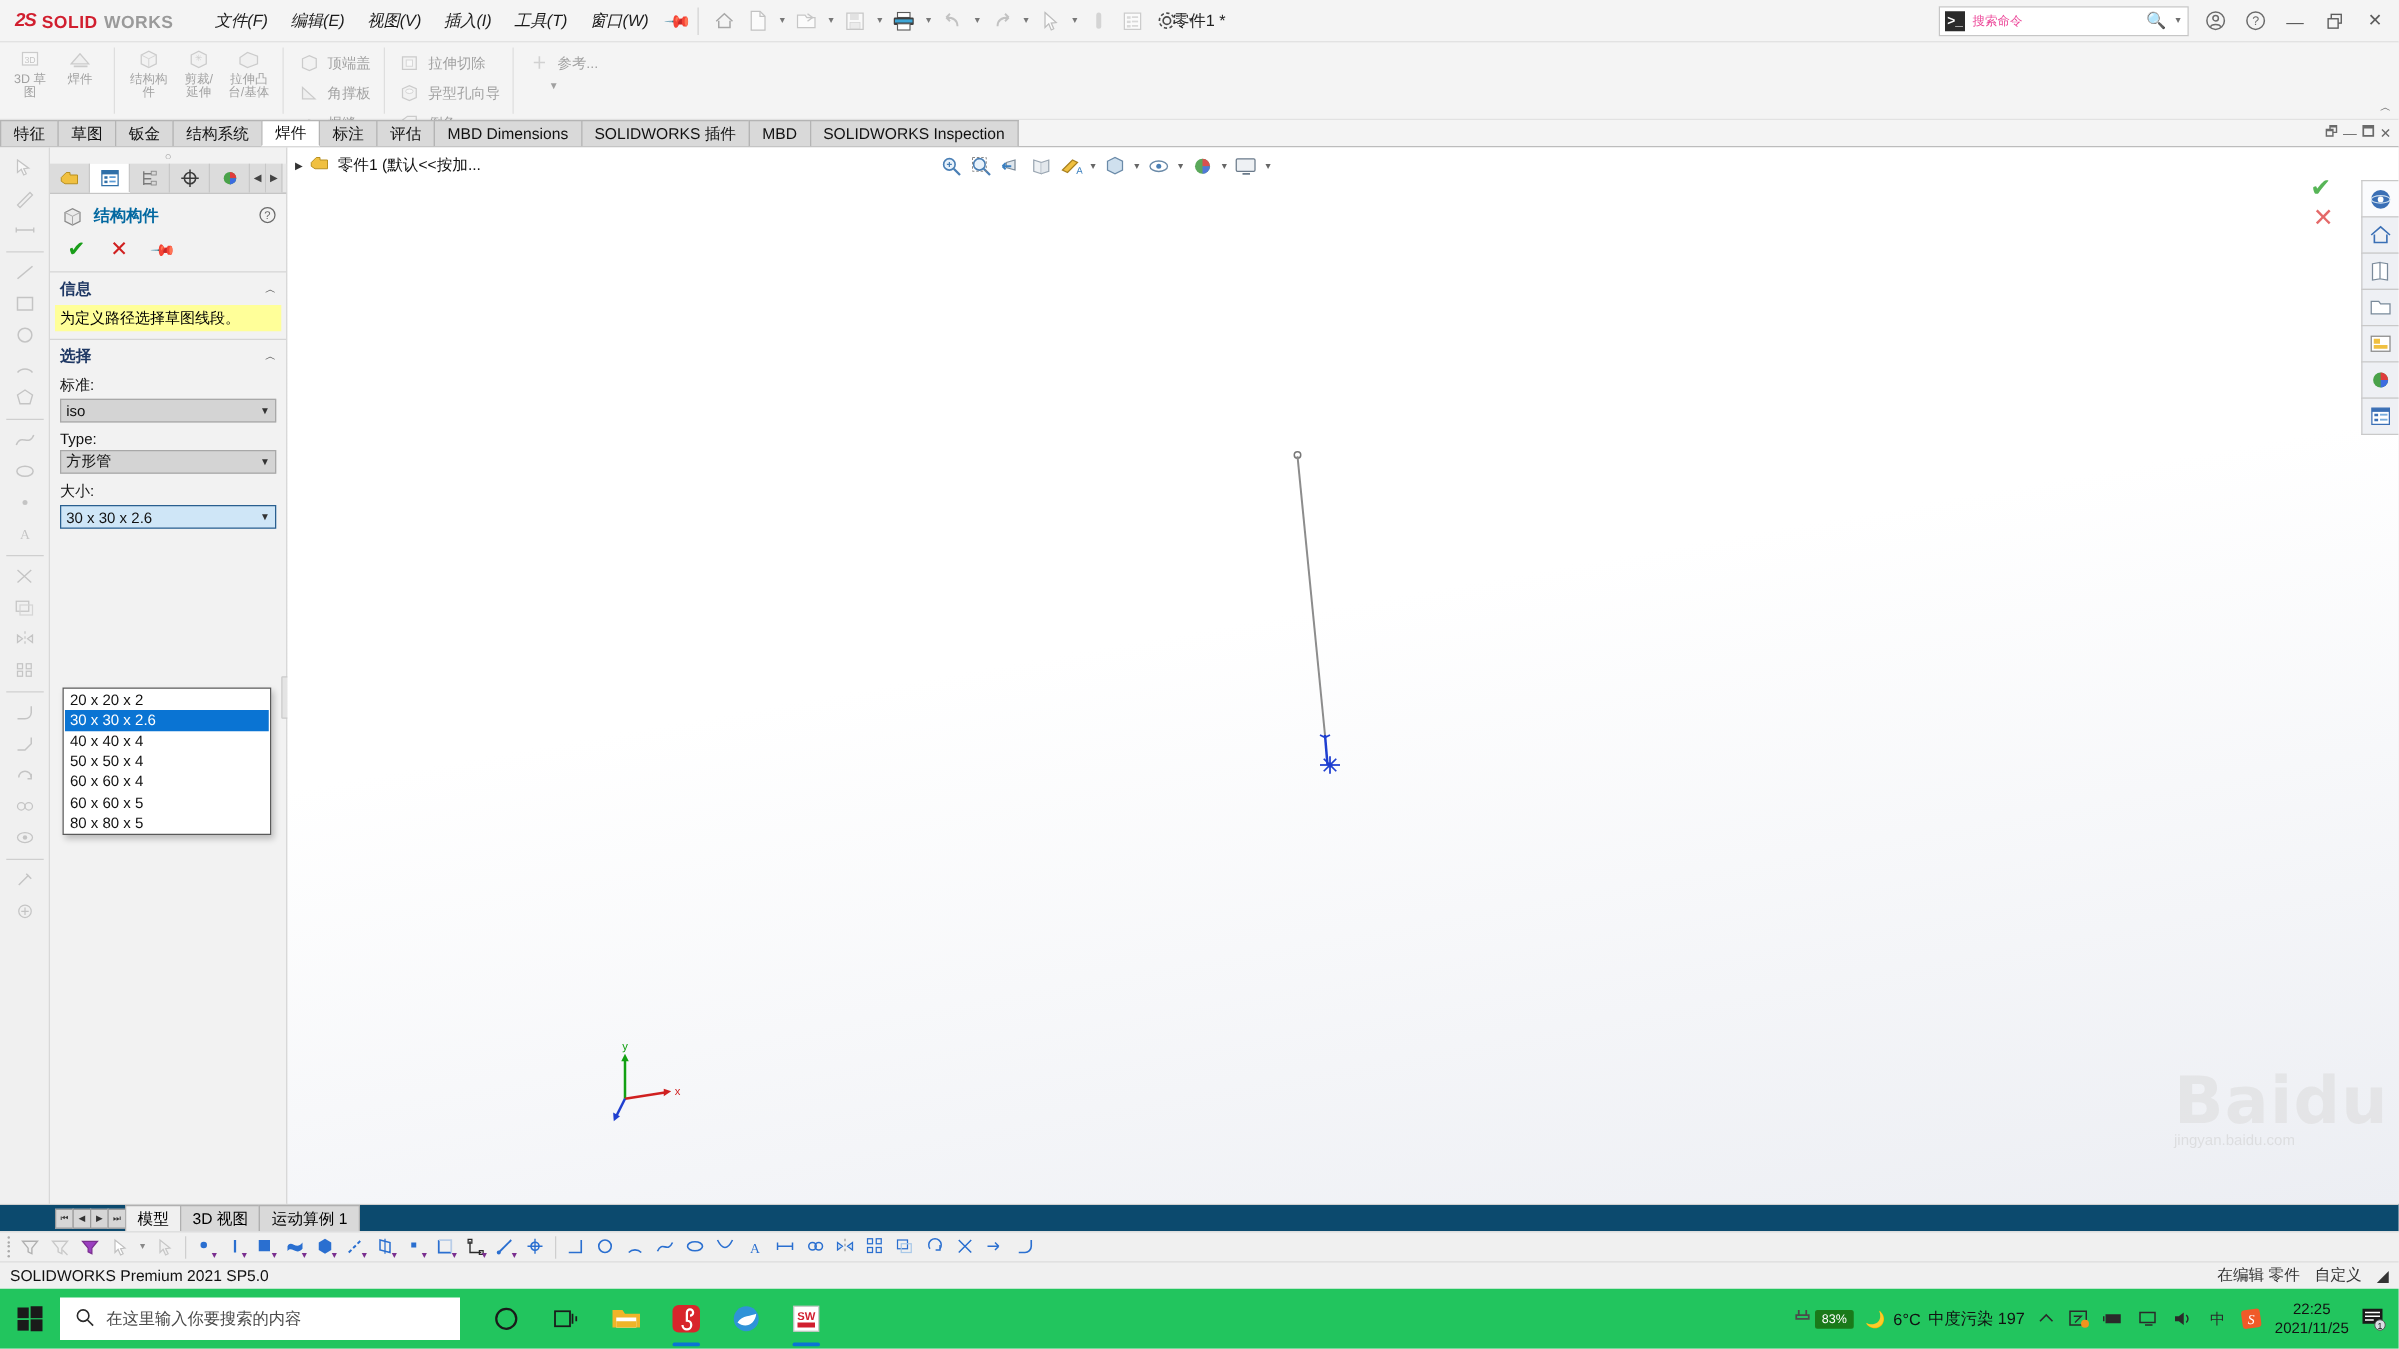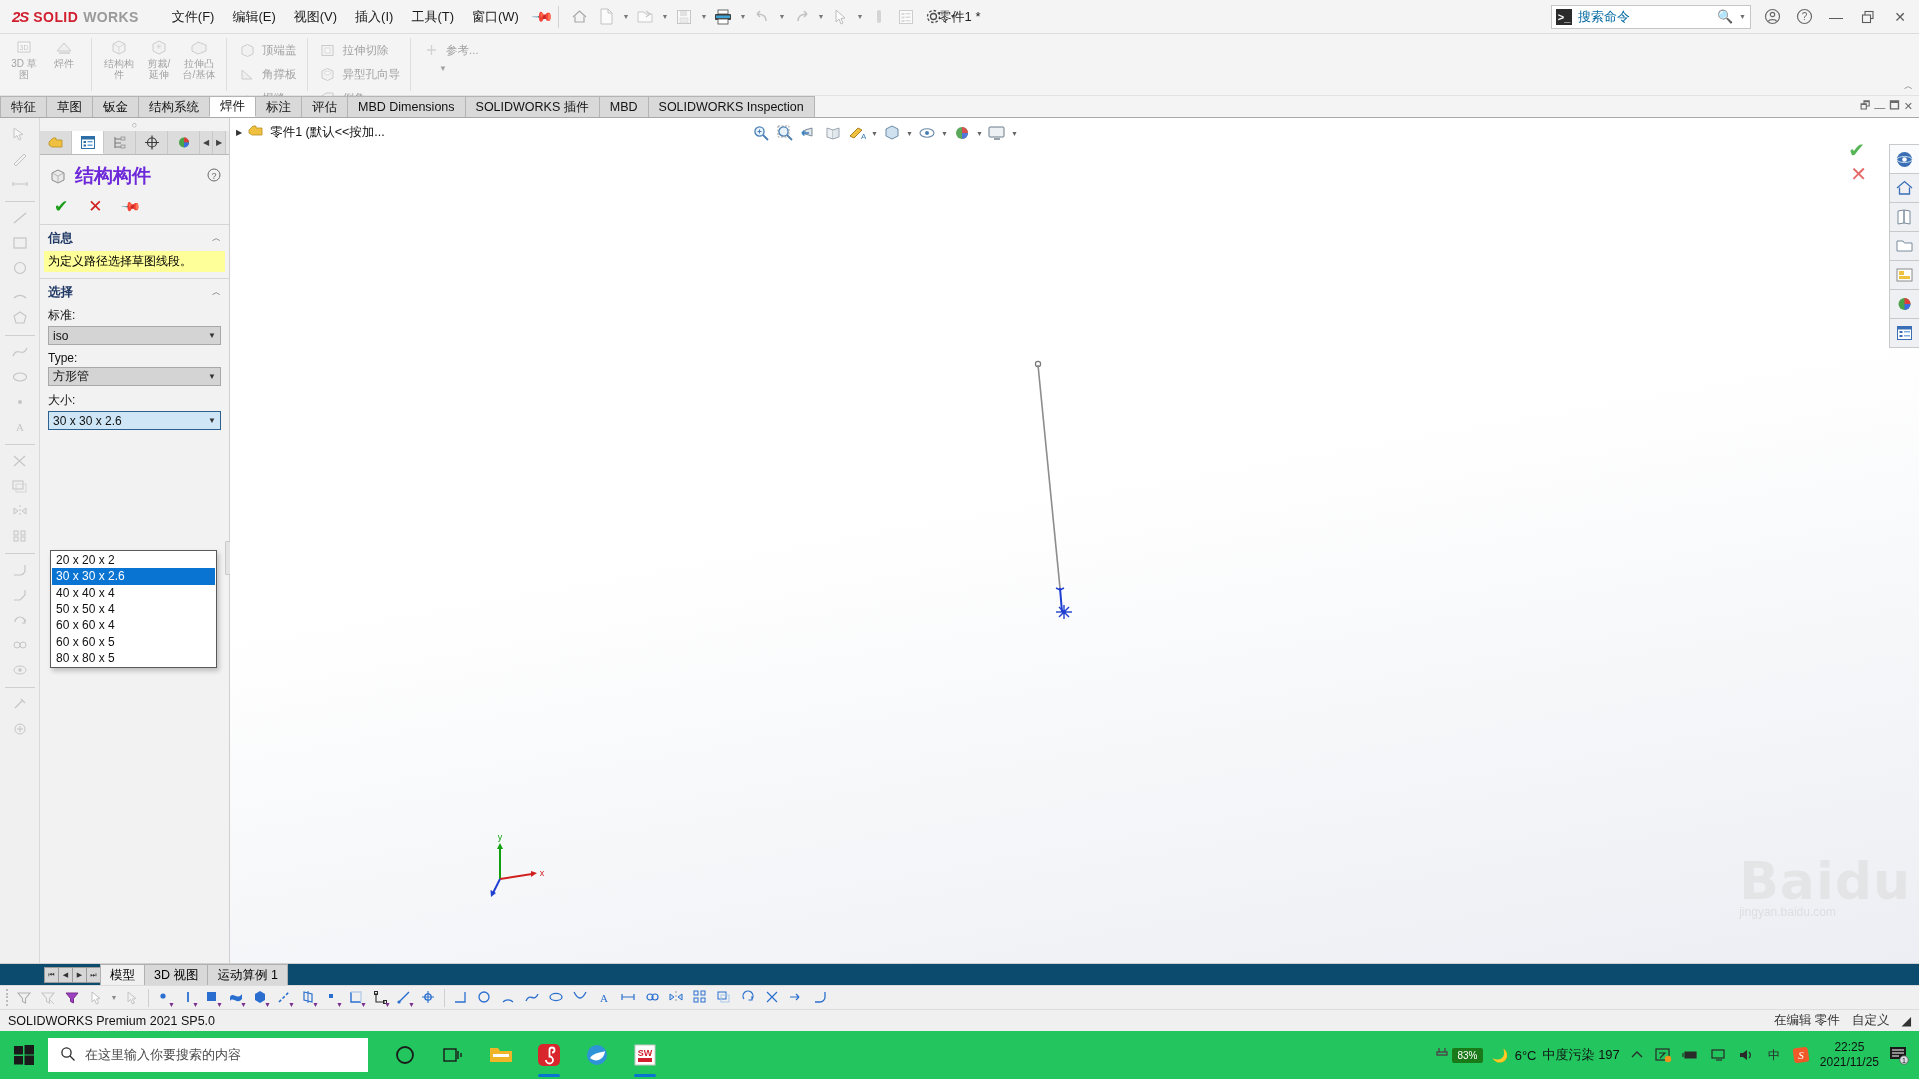--- a/index.html
+++ b/index.html
@@ -15,37 +15,37 @@
   
   .titlebar {
     height:34px; background:#f4f4f4; border-bottom:1px solid #dcdcdc;
     display:flex; align-items:center; flex:0 0 34px; position:relative;
   }
   .sw-logo { display:flex; align-items:center; padding:0 10px 0 12px; gap:5px; }
   .sw-logo .ds { color:#d11f2f; font-weight:bold; font-size:15px; font-style:italic; letter-spacing:-1px;}
   .sw-logo .solid { color:#d11f2f; font-weight:bold; font-size:14px; letter-spacing:.4px;}
   .sw-logo .works { color:#9a9a9a; font-weight:bold; font-size:14px; letter-spacing:.4px;}
   .menubar { display:flex; align-items:center; gap:0; margin-left:14px; }
-  .menubar .mi { padding:4px 9px; font-size:13px; color:#1a1a1a; cursor:default; white-space:nowrap;}
+  .menubar .mi { padding:4px 9px; font-size:13px; color:#1a1a1a; cursor:default; white-space:nowrap;font-style:italic;}
   .pin-icon { margin-left:6px; color:#8a8a8a; font-size:14px; transform:rotate(45deg); }
   .tb-sep { width:1px; height:22px; background:#d2d2d2; margin:0 7px; }
   .qtoolbar { display:flex; align-items:center; gap:1px; }
   .qi { width:26px; height:26px; display:flex; align-items:center; justify-content:center; opacity:.72; }
   .qi.active { opacity:1; }
   .caret { width:11px; height:26px; display:flex; align-items:center; justify-content:center;
            font-size:7px; color:#777; }
   .doc-title { position:absolute; left:50%; transform:translateX(-50%); font-size:13px; color:#222; }
   .tb-right { margin-left:auto; display:flex; align-items:center; gap:2px; padding-right:4px; }
   .searchbox {
     width:200px; height:24px; border:1px solid #c6c6c6; background:#fff;
     display:flex; align-items:center; gap:6px; padding:0 4px; margin-right:4px;
   }
   .searchbox .sicon { width:16px;height:16px;background:#2b2b2b;color:#fff;font-size:11px;
     display:flex;align-items:center;justify-content:center;font-weight:bold;}
-  .searchbox .sph { color:#0369a1; font-size:13px; flex:1; }
+  .searchbox .sph { color:#ec4899; font-size:10px; flex:1; }
   .searchbox .smag { color:#6f6f6f; font-size:13px; }
   .searchbox .scar { color:#6f6f6f; font-size:7px; }
   .tb-right .cbtn { width:30px; height:28px; display:flex;align-items:center;justify-content:center;
     color:#5c5c5c; font-size:14px; }
 
   
   .ribbon { height:62px; background:#f4f4f4; display:flex; align-items:stretch;
             border-bottom:1px solid #e2e2e2; flex:0 0 62px; position:relative; }
   .rgroup { display:flex; align-items:flex-start; padding:2px 4px; }
   .rsep { width:1px; background:#dedede; margin:4px 3px; }
@@ -85,21 +85,21 @@
           display:flex; flex-direction:column; flex:0 0 190px; position:relative; }
   .pm-dots { height:13px; display:flex;align-items:center;justify-content:center; color:#9a9a9a; font-size:9px;}
   .pm-tabs { height:24px; display:flex; align-items:stretch; border-bottom:1px solid #b9b9b9;
              background:#e8e8e8; }
   .pm-tab { width:32px; display:flex;align-items:center;justify-content:center;
             border-right:1px solid #c8c8c8; background:#dcdcdc; }
   .pm-tab.sel { background:#fff; border-bottom:1px solid #fff; }
   .pm-arrow { width:13px; display:flex;align-items:center;justify-content:center;
               font-size:8px; color:#444; background:#dcdcdc; border-right:1px solid #c8c8c8;}
   .pm-head { display:flex; align-items:center; gap:7px; padding:8px 8px 4px 8px; }
-  .pm-head .t { font-size:19px; font-weight:bold; color:#6d28d9; }
+  .pm-head .t { font-size:13px; font-weight:bold; color:#0369a1; }
   .pm-actions { display:flex; align-items:center; gap:20px; padding:3px 0 7px 14px;
                 border-bottom:1px solid #d5d5d5; }
   .pm-ok { color:#1a9e1a; font-size:17px; font-weight:bold; }
   .pm-x { color:#d02020; font-size:17px; font-weight:bold; }
   .pm-pin { color:#8a8a8a; font-size:13px; transform:rotate(45deg); }
   .sect { border-bottom:1px solid #d5d5d5; }
   .sect-hd { display:flex; align-items:center; justify-content:space-between;
              padding:5px 8px 4px 8px; }
   .sect-hd .st { font-size:12.5px; font-weight:bold; color:#1f3864; }
   .sect-hd .chev { font-size:9px; color:#555; }

